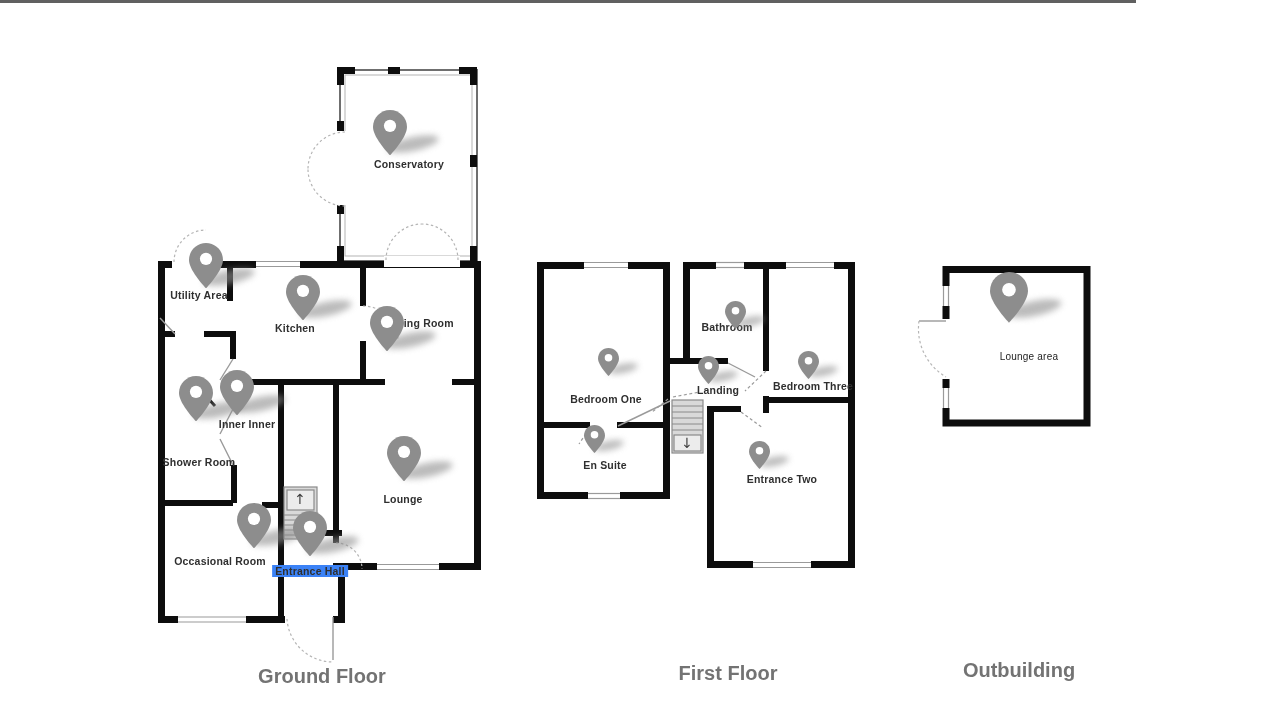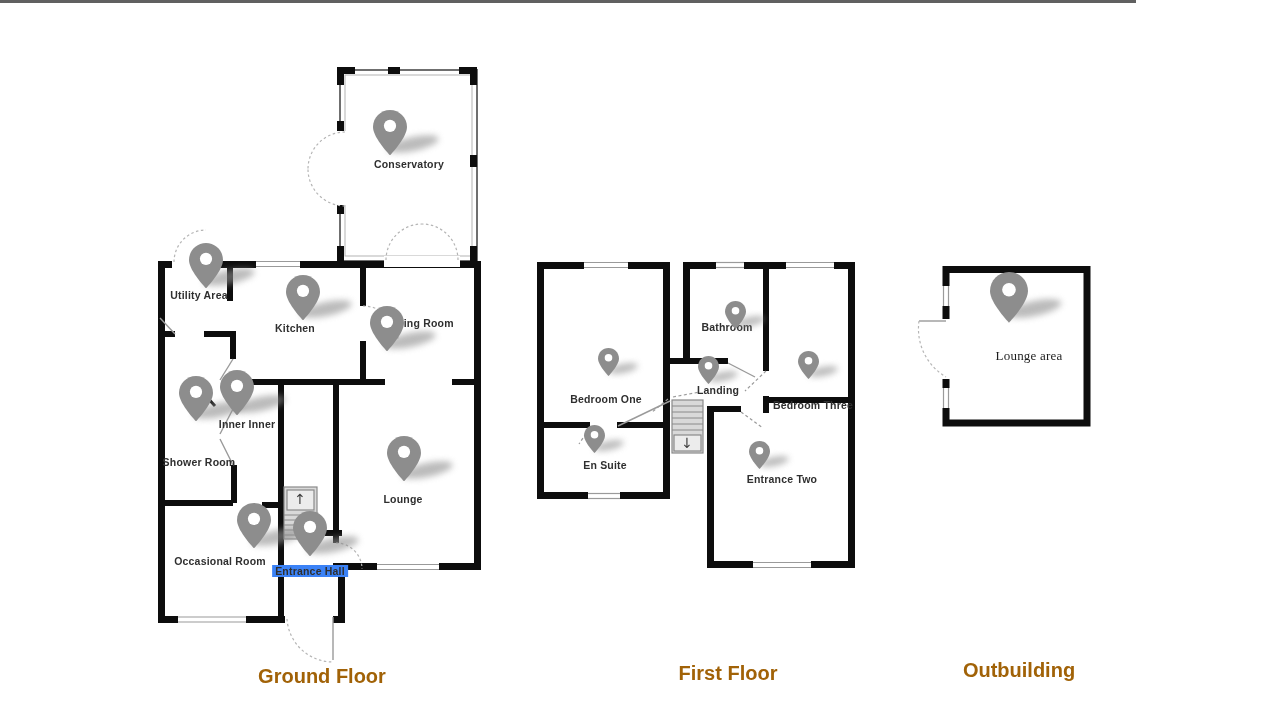--- a/index.html
+++ b/index.html
@@ -26,25 +26,25 @@
   .stairbox{fill:var(--stair-fill,#d9d9d9);stroke:#8a8a8a;stroke-width:1.2;}
   .staircell{fill:#ececec;stroke:#8a8a8a;stroke-width:1.2;}
   .tread{stroke:#8a8a8a;stroke-width:1;fill:none;}
 
   .room-label{
     position:absolute;transform:translate(-50%,-50%);
     font-size:10.5px;font-weight:bold;color:var(--label-text,#2f2f2f);
     white-space:nowrap;z-index:4;letter-spacing:.2px;
   }
   .room-label.boxed{background:#3b82f6;padding:0 3px;z-index:6;}
-  .room-label.plain{font-family:Liberation Serif, serif;font-weight:normal;font-size:13px;color:#1d1d1d;padding-left:26px;}
+  .room-label.plain{font-family:Liberation Sans, sans-serif;font-weight:normal;font-size:10px;color:#1d1d1d;padding-left:26px;}
 
   .floor-title{
     position:absolute;transform:translate(-50%,-50%);
-    font-size:20px;font-weight:700;color:#a16207;z-index:3;white-space:nowrap;
+    font-size:20px;font-weight:700;color:#737373;z-index:3;white-space:nowrap;
   }
 
   .pin{position:absolute;z-index:5;}
   .pin svg{position:relative;display:block;z-index:2;}
   .pin .pin-body{fill:var(--pin,#8d8d8d);}
   .pin-shadow{
     position:absolute;background:var(--shadow,#8e8e8e);opacity:.6;
     border-radius:50%;filter:blur(3px);transform:rotate(-12deg);z-index:1;
   }
   .pin.large{width:34px;height:45px;}
@@ -351,21 +351,21 @@
   <div class="room-label" style="left:420px;top:320px">Dining Room</div>
   <div class="room-label" style="left:247px;top:421px">Inner Inner</div>
   <div class="room-label" style="left:199px;top:459px">Shower Room</div>
   <div class="room-label" style="left:403px;top:496px">Lounge</div>
   <div class="room-label" style="left:220px;top:558px">Occasional Room</div>
   <div class="room-label boxed" style="left:310px;top:568px">Entrance Hall</div>
 
   <div class="room-label" style="left:606px;top:396px">Bedroom One</div>
   <div class="room-label" style="left:727px;top:324px">Bathroom</div>
   <div class="room-label" style="left:718px;top:387px">Landing</div>
-  <div class="room-label" style="left:813px;top:402px">Bedroom Three</div>
+  <div class="room-label" style="left:813px;top:383px">Bedroom Three</div>
   <div class="room-label" style="left:605px;top:462px">En Suite</div>
   <div class="room-label" style="left:782px;top:476px">Entrance Two</div>
 
   <div class="room-label plain" style="left:1016px;top:353px">Lounge area</div>
 
   <div class="stair-arrow" style="left:300px;top:496px">↑</div>
   <div class="stair-arrow" style="left:687px;top:440px">↓</div>
 
   <div class="floor-title" style="left:322px;top:673px">Ground Floor</div>
   <div class="floor-title" style="left:728px;top:670px">First Floor</div>

